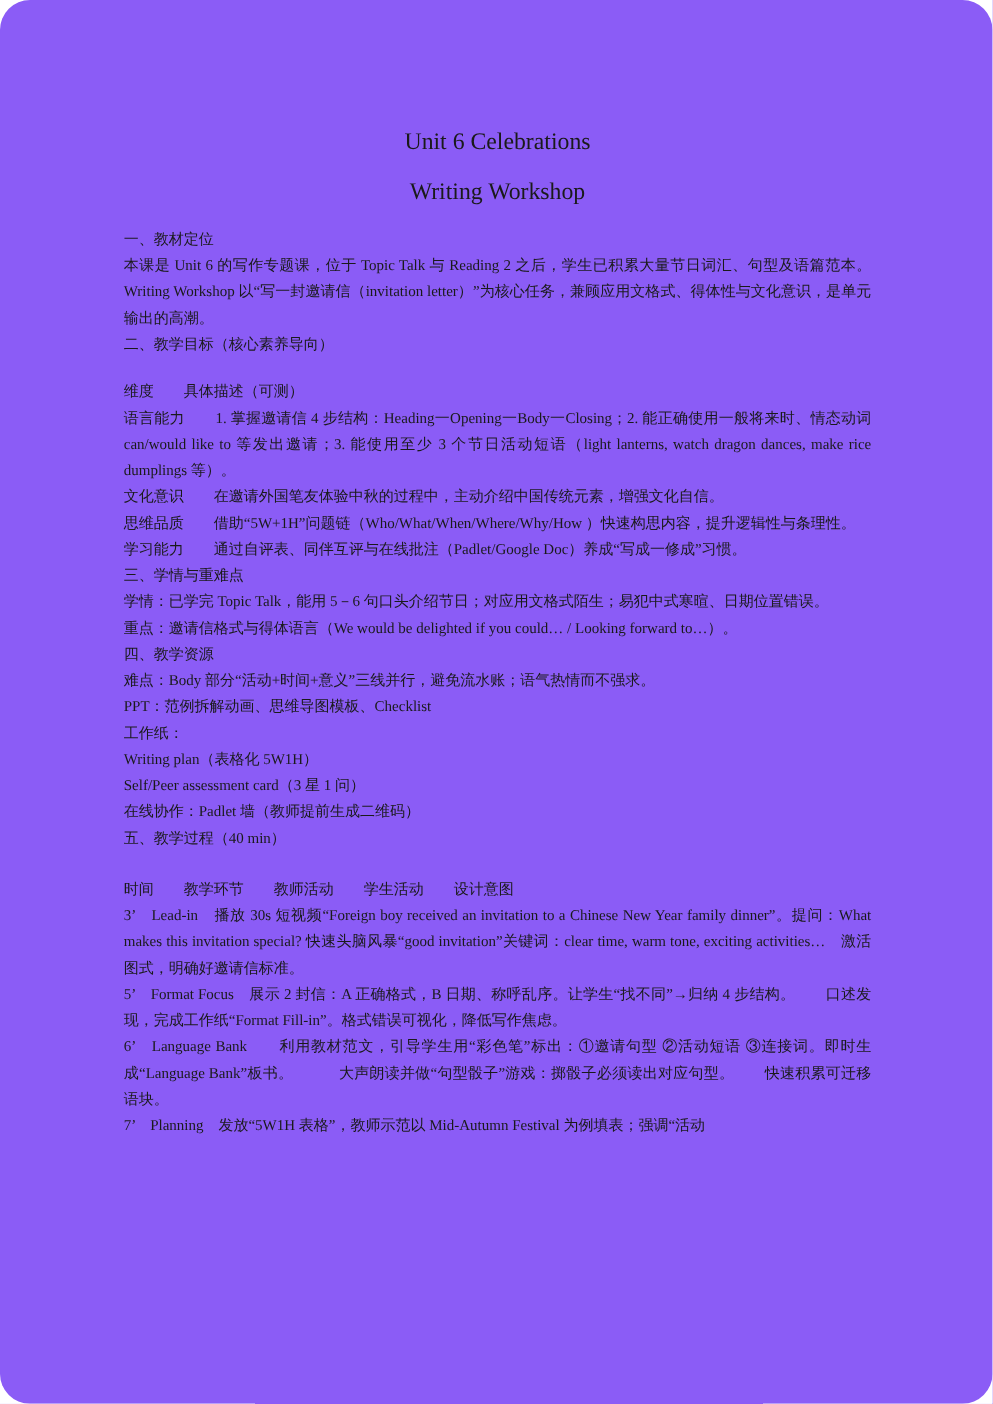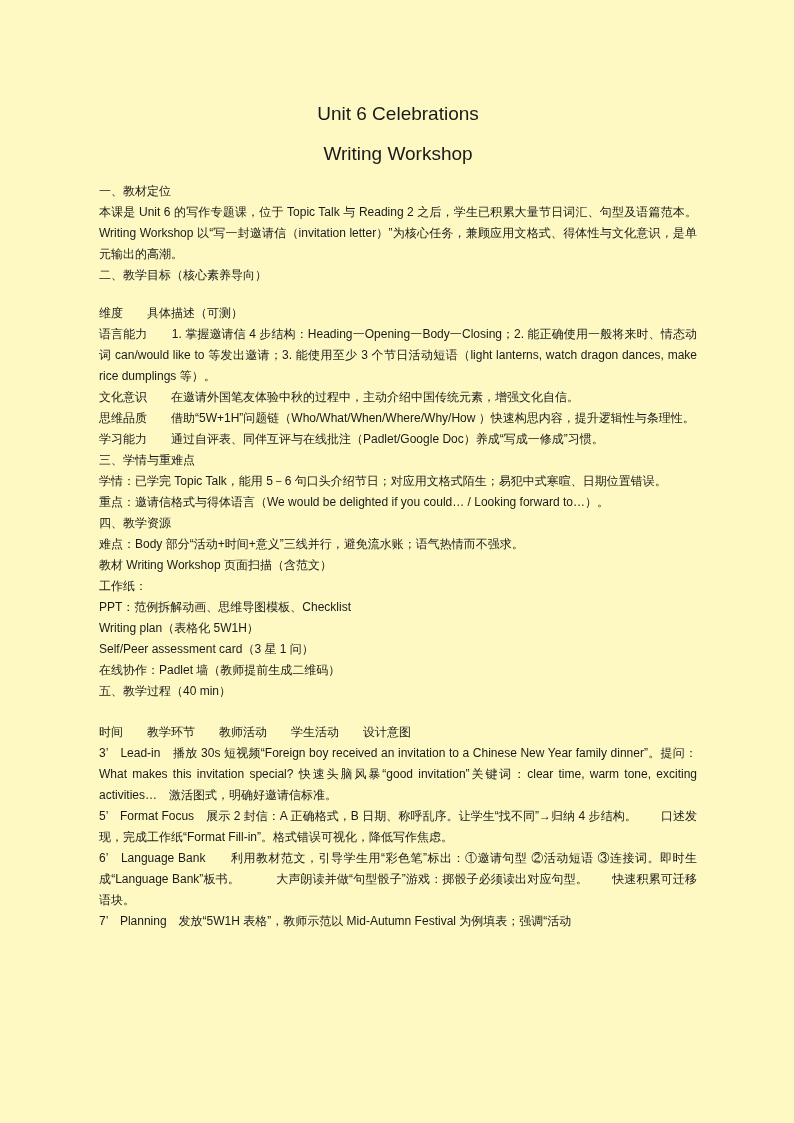--- a/index.html
+++ b/index.html
@@ -4,24 +4,25 @@
 <style>
   html, body {
     margin: 0;
     padding: 0;
     background: #ffffff;
   }
   .page {
     position: relative;
     width: 794px;
     height: 1123px;
-    background: #fef9c3;
+    background: #8b5cf6;
     overflow: hidden;
-    font-family: Liberation Sans, sans-serif;
+    font-family: Liberation Serif, serif;
     color: #1a1a1a;
+    border-radius: 24px;
   }
   .content {
     position: absolute;
     left: 99px;
     top: 101px;
     width: 598px;
   }
   .doc-title {
     font-size: 19px;
     line-height: 26px;
@@ -58,23 +59,22 @@
     <p class="para">维度　　具体描述（可测）</p>
     <p class="para">语言能力　　1. 掌握邀请信 4 步结构：Heading一Opening一Body一Closing；2. 能正确使用一般将来时、情态动词 can/would like to 等发出邀请；3. 能使用至少 3 个节日活动短语（light lanterns, watch dragon dances, make rice dumplings 等）。</p>
     <p class="para">文化意识　　在邀请外国笔友体验中秋的过程中，主动介绍中国传统元素，增强文化自信。</p>
     <p class="para">思维品质　　借助“5W+1H”问题链（Who/What/When/Where/Why/How ）快速构思内容，提升逻辑性与条理性。</p>
     <p class="para">学习能力　　通过自评表、同伴互评与在线批注（Padlet/Google Doc）养成“写成一修成”习惯。</p>
     <p class="para">三、学情与重难点</p>
     <p class="para">学情：已学完 Topic Talk，能用 5－6 句口头介绍节日；对应用文格式陌生；易犯中式寒暄、日期位置错误。</p>
     <p class="para">重点：邀请信格式与得体语言（We would be delighted if you could… / Looking forward to…）。</p>
     <p class="para">四、教学资源</p>
     <p class="para">难点：Body 部分“活动+时间+意义”三线并行，避免流水账；语气热情而不强求。</p>
-    <p class="para">教材 Writing Workshop 页面扫描（含范文）</p>
+    <p class="para">PPT：范例拆解动画、思维导图模板、Checklist</p>
     <p class="para">工作纸：</p>
-    <p class="para">PPT：范例拆解动画、思维导图模板、Checklist</p>
     <p class="para">Writing plan（表格化 5W1H）</p>
     <p class="para">Self/Peer assessment card（3 星 1 问）</p>
     <p class="para">在线协作：Padlet 墙（教师提前生成二维码）</p>
     <p class="para">五、教学过程（40 min）</p>
 
     <div class="blank-lg"></div>
 
     <p class="para">时间　　教学环节　　教师活动　　学生活动　　设计意图</p>
     <p class="para">3’　Lead-in　播放 30s 短视频“Foreign boy received an invitation to a Chinese New Year family dinner”。提问：What makes this invitation special? 快速头脑风暴“good invitation”关键词：clear time, warm tone, exciting activities…　激活图式，明确好邀请信标准。</p>
     <p class="para">5’　Format Focus　展示 2 封信：A 正确格式，B 日期、称呼乱序。让学生“找不同”→归纳 4 步结构。　　口述发现，完成工作纸“Format Fill-in”。格式错误可视化，降低写作焦虑。</p>

